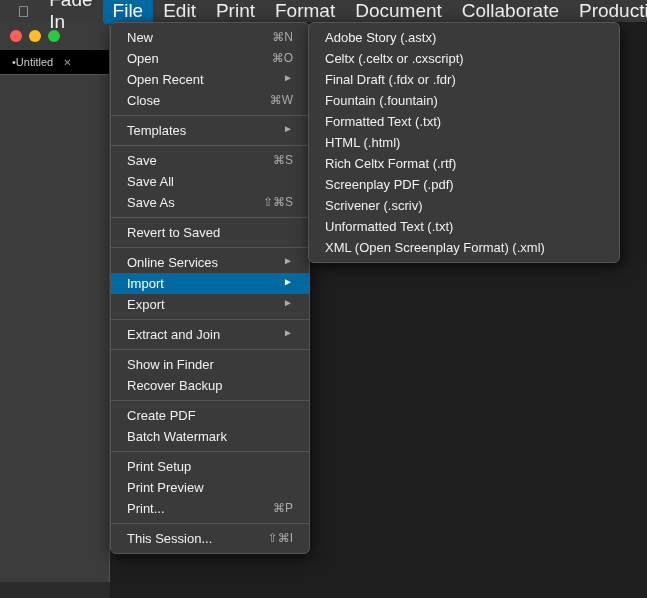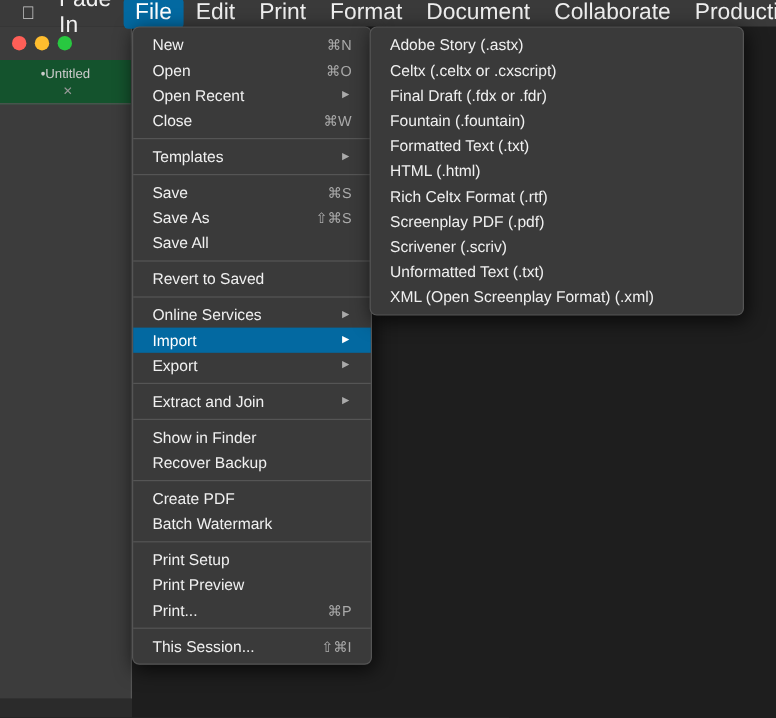--- a/index.html
+++ b/index.html
@@ -68,23 +68,22 @@
       display: inline-block;
     }
     .dot-red { background: #ff5f57; }
     .dot-yellow { background: #ffbd2e; }
     .dot-green { background: #28c840; }
 
     .tab-bar {
       display: flex;
       align-items: center;
       padding: 4px 6px;
-      background: #14532d;
+      background: #000000;
       border-bottom: 1px solid #555;
-      flex-direction: column;
     }
     .tab-label {
       color: #ccc;
       font-size: 11px;
       padding: 2px 6px;
     }
     .tab-close {
       color: #999;
       font-size: 10px;
       margin-left: 4px;
@@ -118,21 +117,21 @@
       width: 200px;
       background: #3a3a3a;
       border: 1px solid #555;
       border-radius: 6px;
       box-shadow: 2px 4px 16px rgba(0,0,0,0.7);
       z-index: 100;
       padding: 4px 0;
     }
     .menu-item {
       display: flex;
-      align-items: center;
+      align-items: flex-start;
       justify-content: space-between;
       padding: 3px 16px;
       color: #f0f0f0;
       font-size: 13px;
       cursor: default;
       white-space: nowrap;
     }
     .menu-item:hover, .menu-item.highlighted {
       background: #0369a1;
       color: white;
@@ -237,26 +236,26 @@
   <div class="menu-item">
     <span class="menu-item-label">Templates</span>
     <span class="arrow">►</span>
   </div>
   <div class="menu-separator"></div>
   <div class="menu-item">
     <span class="menu-item-label">Save</span>
     <span class="shortcut">⌘S</span>
   </div>
   <div class="menu-item">
+    <span class="menu-item-label">Save All</span>
+  </div>
+  <div class="menu-item">
     <span class="menu-item-label">Save As</span>
     <span class="shortcut">⇧⌘S</span>
   </div>
-  <div class="menu-item">
-    <span class="menu-item-label">Save All</span>
-  </div>
   <div class="menu-separator"></div>
   <div class="menu-item">
     <span class="menu-item-label">Revert to Saved</span>
   </div>
   <div class="menu-separator"></div>
   <div class="menu-item">
     <span class="menu-item-label">Online Services</span>
     <span class="arrow">►</span>
   </div>
   <div class="menu-item highlighted">

